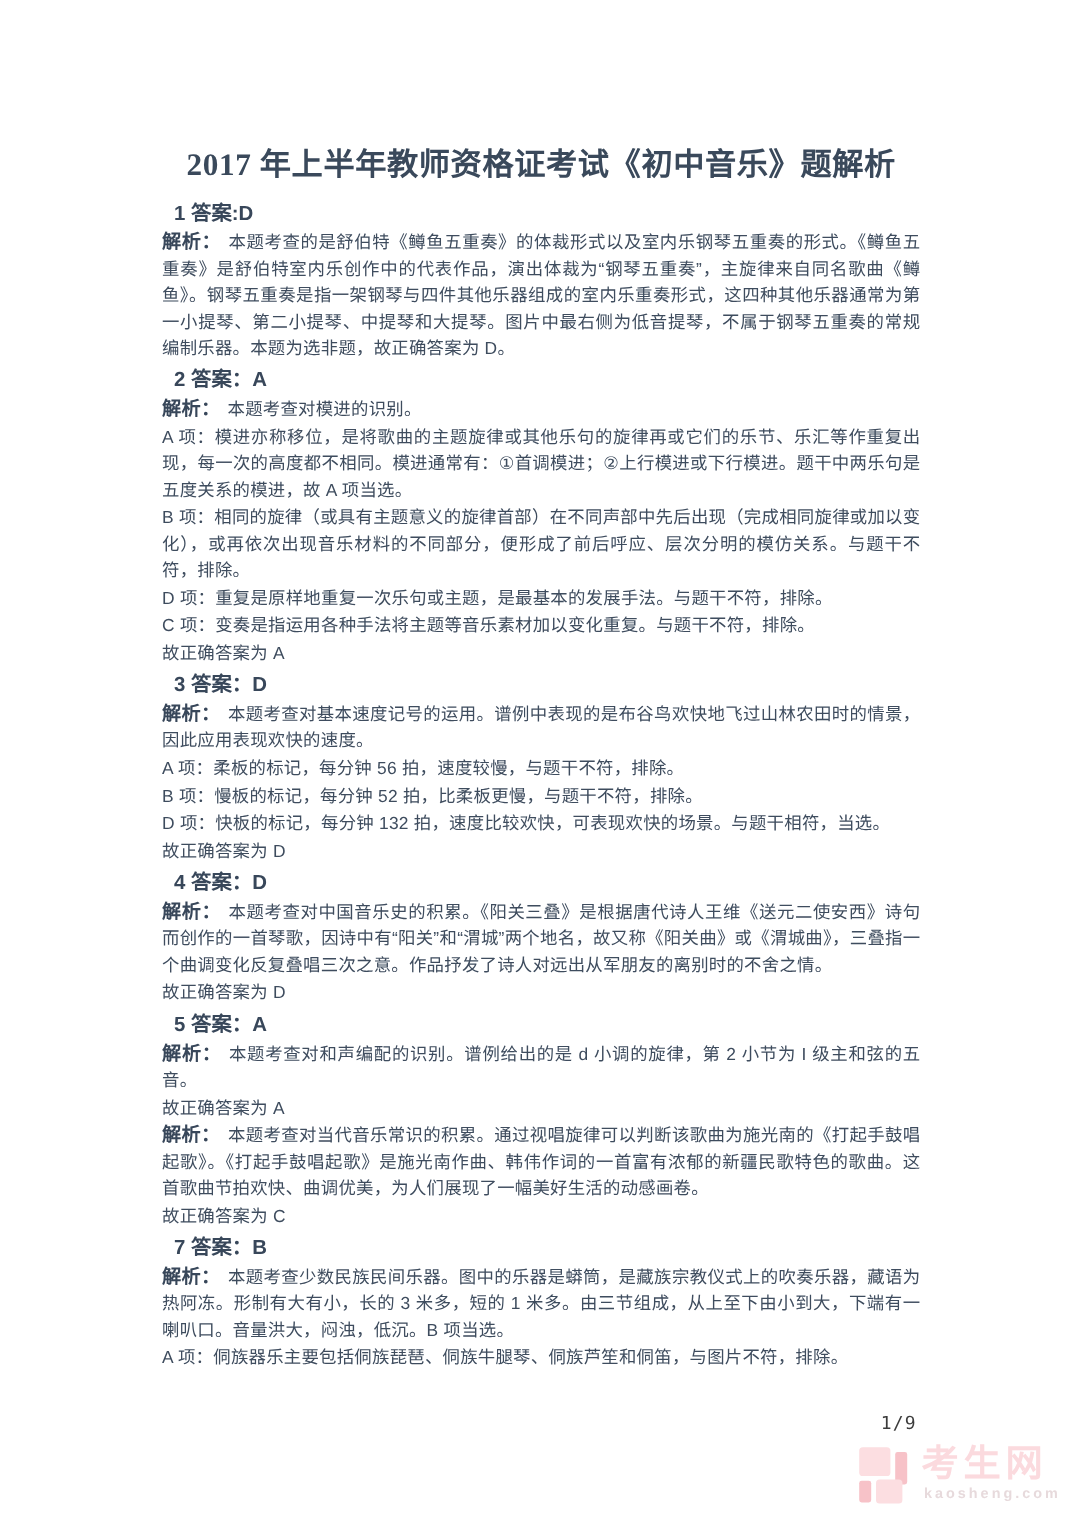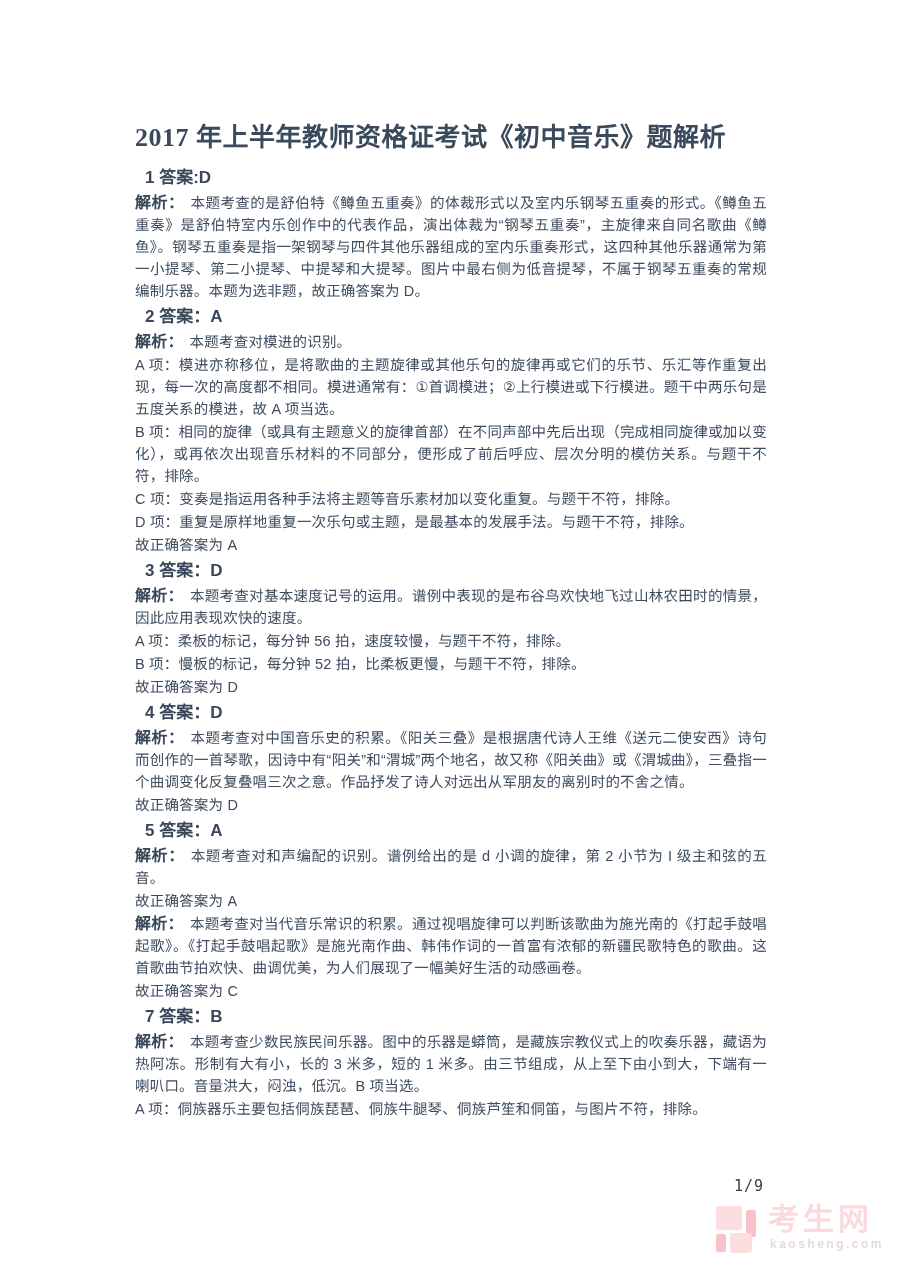--- a/index.html
+++ b/index.html
@@ -16,21 +16,21 @@
     position: absolute;
     left: 135px;
     top: 120px;
     width: 632px;
   }
   .doc-title {
     font-family: "Liberation Serif", "DejaVu Serif", serif;
     font-size: 26px;
     font-weight: 700;
     line-height: 36px;
-    text-align: left;
+    text-align: center;
     margin: 0 0 10px 0;
     color: #3a495b;
     letter-spacing: 0.5px;
     white-space: nowrap;
   }
   .q-heading {
     font-size: 17px;
     font-weight: 700;
     line-height: 24px;
     margin: 3px 0 2px 10px;
@@ -95,30 +95,31 @@
   <article class="question">
     <h2 class="q-heading">1 答案:D</h2>
   <p class="block"><span class="lead">解析：</span>本题考查的是舒伯特《鳟鱼五重奏》的体裁形式以及室内乐钢琴五重奏的形式。《鳟鱼五重奏》是舒伯特室内乐创作中的代表作品，演出体裁为“钢琴五重奏”，主旋律来自同名歌曲《鳟鱼》。钢琴五重奏是指一架钢琴与四件其他乐器组成的室内乐重奏形式，这四种其他乐器通常为第一小提琴、第二小提琴、中提琴和大提琴。图片中最右侧为低音提琴，不属于钢琴五重奏的常规编制乐器。本题为选非题，故正确答案为 D。</p>
         </article>
 
   <article class="question">
     <h2 class="q-heading">2 答案：A</h2>
   <p class="block"><span class="lead">解析：</span>本题考查对模进的识别。</p>
           <p class="block">A 项：模进亦称移位，是将歌曲的主题旋律或其他乐句的旋律再或它们的乐节、乐汇等作重复出现，每一次的高度都不相同。模进通常有：①首调模进；②上行模进或下行模进。题干中两乐句是五度关系的模进，故 A 项当选。</p>
           <p class="block">B 项：相同的旋律（或具有主题意义的旋律首部）在不同声部中先后出现（完成相同旋律或加以变化），或再依次出现音乐材料的不同部分，便形成了前后呼应、层次分明的模仿关系。与题干不符，排除。</p>
+          <p class="block">D 项：重复是原样地重复一次乐句或主题，是最基本的发展手法。与题干不符，排除。</p>
           <p class="block">C 项：变奏是指运用各种手法将主题等音乐素材加以变化重复。与题干不符，排除。</p>
-          <p class="block">D 项：重复是原样地重复一次乐句或主题，是最基本的发展手法。与题干不符，排除。</p>
           <p class="block">故正确答案为 A</p>
         </article>
 
   <article class="question">
     <h2 class="q-heading">3 答案：D</h2>
   <p class="block"><span class="lead">解析：</span>本题考查对基本速度记号的运用。谱例中表现的是布谷鸟欢快地飞过山林农田时的情景，因此应用表现欢快的速度。</p>
           <p class="block">A 项：柔板的标记，每分钟 56 拍，速度较慢，与题干不符，排除。</p>
           <p class="block">B 项：慢板的标记，每分钟 52 拍，比柔板更慢，与题干不符，排除。</p>
+          <p class="block">D 项：快板的标记，每分钟 132 拍，速度比较欢快，可表现欢快的场景。与题干相符，当选。</p>
           <p class="block">故正确答案为 D</p>
         </article>
 
   <article class="question">
     <h2 class="q-heading">4 答案：D</h2>
   <p class="block"><span class="lead">解析：</span>本题考查对中国音乐史的积累。《阳关三叠》是根据唐代诗人王维《送元二使安西》诗句而创作的一首琴歌，因诗中有“阳关”和“渭城”两个地名，故又称《阳关曲》或《渭城曲》，三叠指一个曲调变化反复叠唱三次之意。作品抒发了诗人对远出从军朋友的离别时的不舍之情。</p>
           <p class="block">故正确答案为 D</p>
         </article>
 
   <article class="question">

